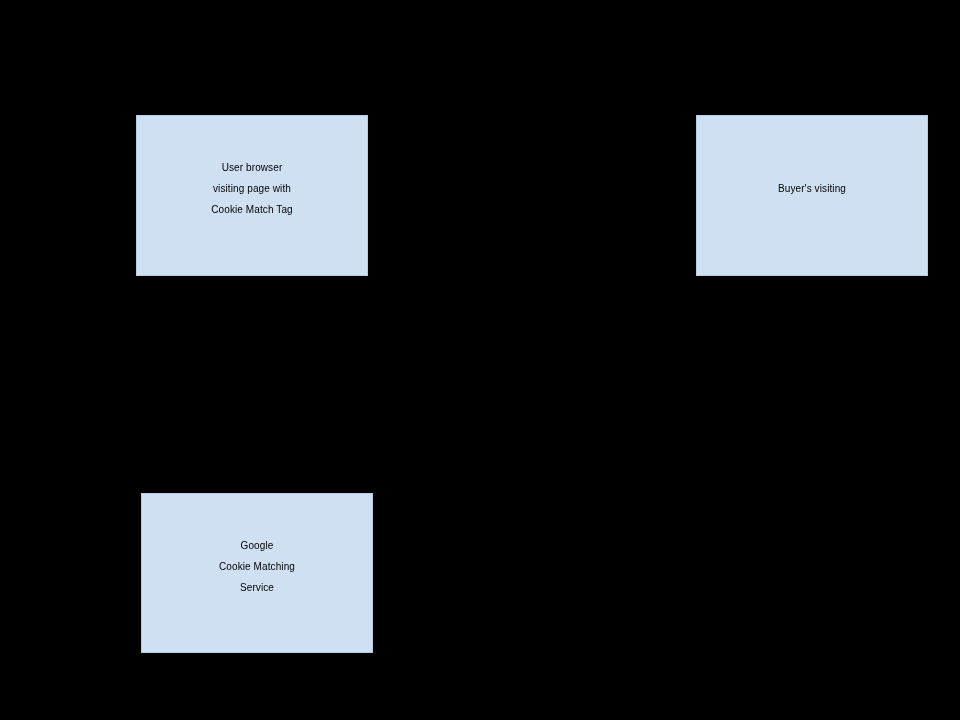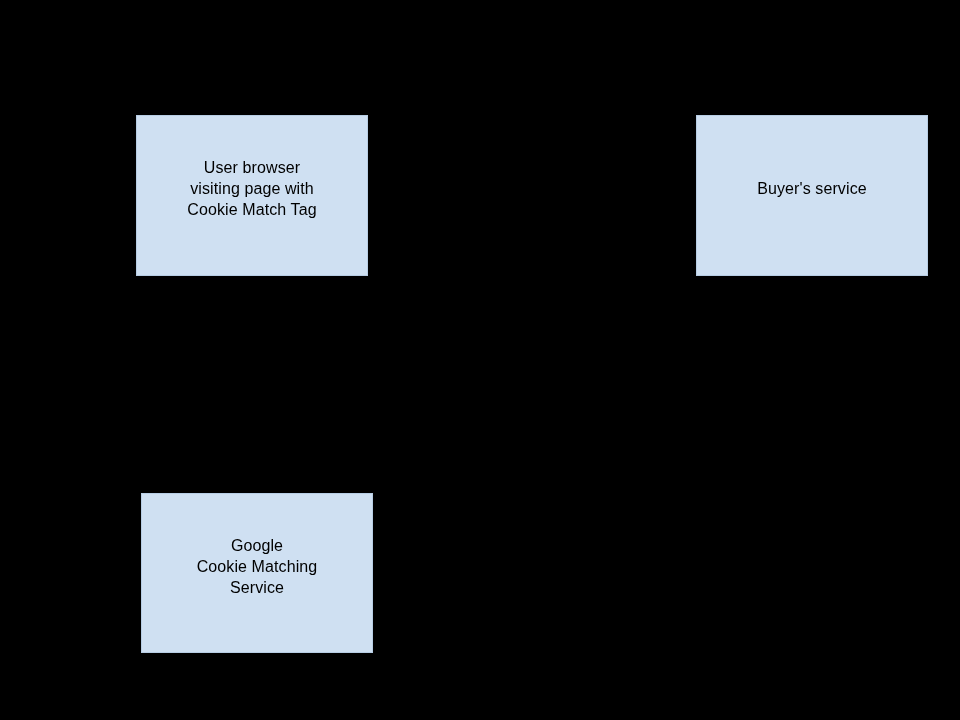--- a/index.html
+++ b/index.html
@@ -28,21 +28,21 @@
     display: flex;
     align-items: center;
     justify-content: center;
   }
   .node-label {
     display: block;
     width: 100%;
     text-align: center;
     color: #000000;
     font-family: "Liberation Sans", sans-serif;
-    font-size: 16px;
+    font-size: 10px;
     line-height: 21px;
     letter-spacing: 0.1px;
     white-space: pre-line;
     padding-bottom: 14px;
   }
   #node-user-browser {
     left: 136px;
     top: 115px;
     width: 232px;
     height: 161px;
@@ -65,21 +65,21 @@
 
 <div id="diagram-canvas">
 
   <div class="node-box" id="node-user-browser">
     <span class="node-label">User browser
 visiting page with
 Cookie Match Tag</span>
   </div>
 
   <div class="node-box" id="node-buyers-service">
-    <span class="node-label">Buyer's service</span>
+    <span class="node-label">Buyer's visiting</span>
   </div>
 
   <div class="node-box" id="node-google-cms">
     <span class="node-label">Google
 Cookie Matching
 Service</span>
   </div>
 
 </div>
 

